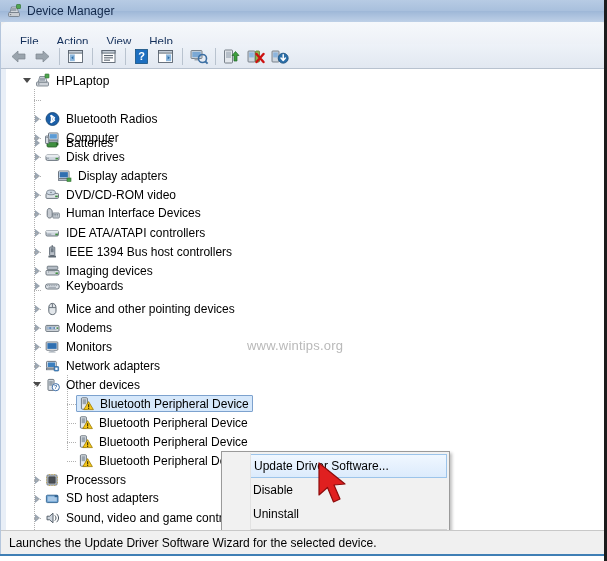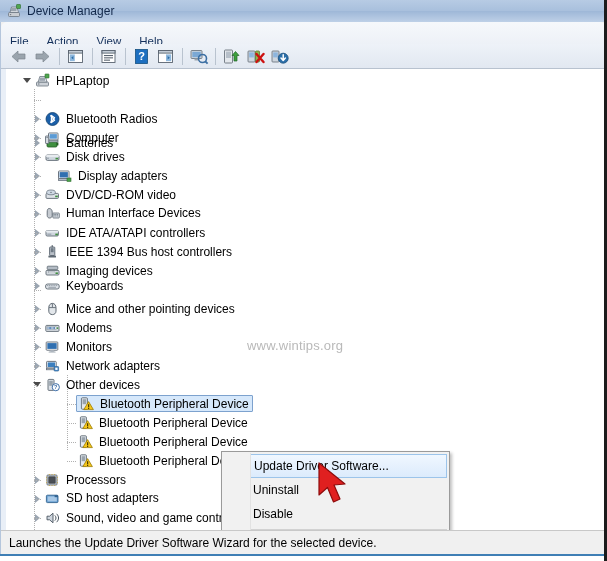--- a/index.html
+++ b/index.html
@@ -35,20 +35,21 @@
     font-size: 12px; color: #13294b;
     font-family: "Liberation Sans", sans-serif;
   }
 
   
   .menubar {
     position: absolute;
     left: 1px; top: 22px; width: 605px; height: 38px;
     background: linear-gradient(to bottom, #f6f8fb 0%, #e7ecf4 100%);
     display: flex; align-items: center;
+    padding-left: 10px;
     border-bottom: 1px solid #dce3ec;
     border-radius: 6px;
   }
   .menu-item {
     font-size: 11.5px; color: #14305b;
     padding: 2px 9px; cursor: default;
     font-family: "Liberation Sans", sans-serif;
   }
 
   
@@ -763,22 +764,22 @@
               <span class="label">Storage controllers</span>
             </span>
           </div>
         </div>
 
     </div>
 
     <div class="ctxmenu">
       <div class="ctx-gutter"></div>
       <div class="ctx-item hover">Update Driver Software...</div>
+      <div class="ctx-item">Disable</div>
       <div class="ctx-item">Uninstall</div>
-      <div class="ctx-item">Disable</div>
       <div class="ctx-sep"></div>
 
     </div>
 
     <span class="cursor">
       <svg width="42" height="48" viewBox="0 0 42 48">
         <path d="M2 1 L2 33 L10.5 25.5 L16.5 40 L23 37 L17 23 L28 22 Z" fill="#e02020" stroke="#8d0c0c" stroke-width="1.2" stroke-linejoin="round"></path>
       </svg>
     </span>
   </div>

